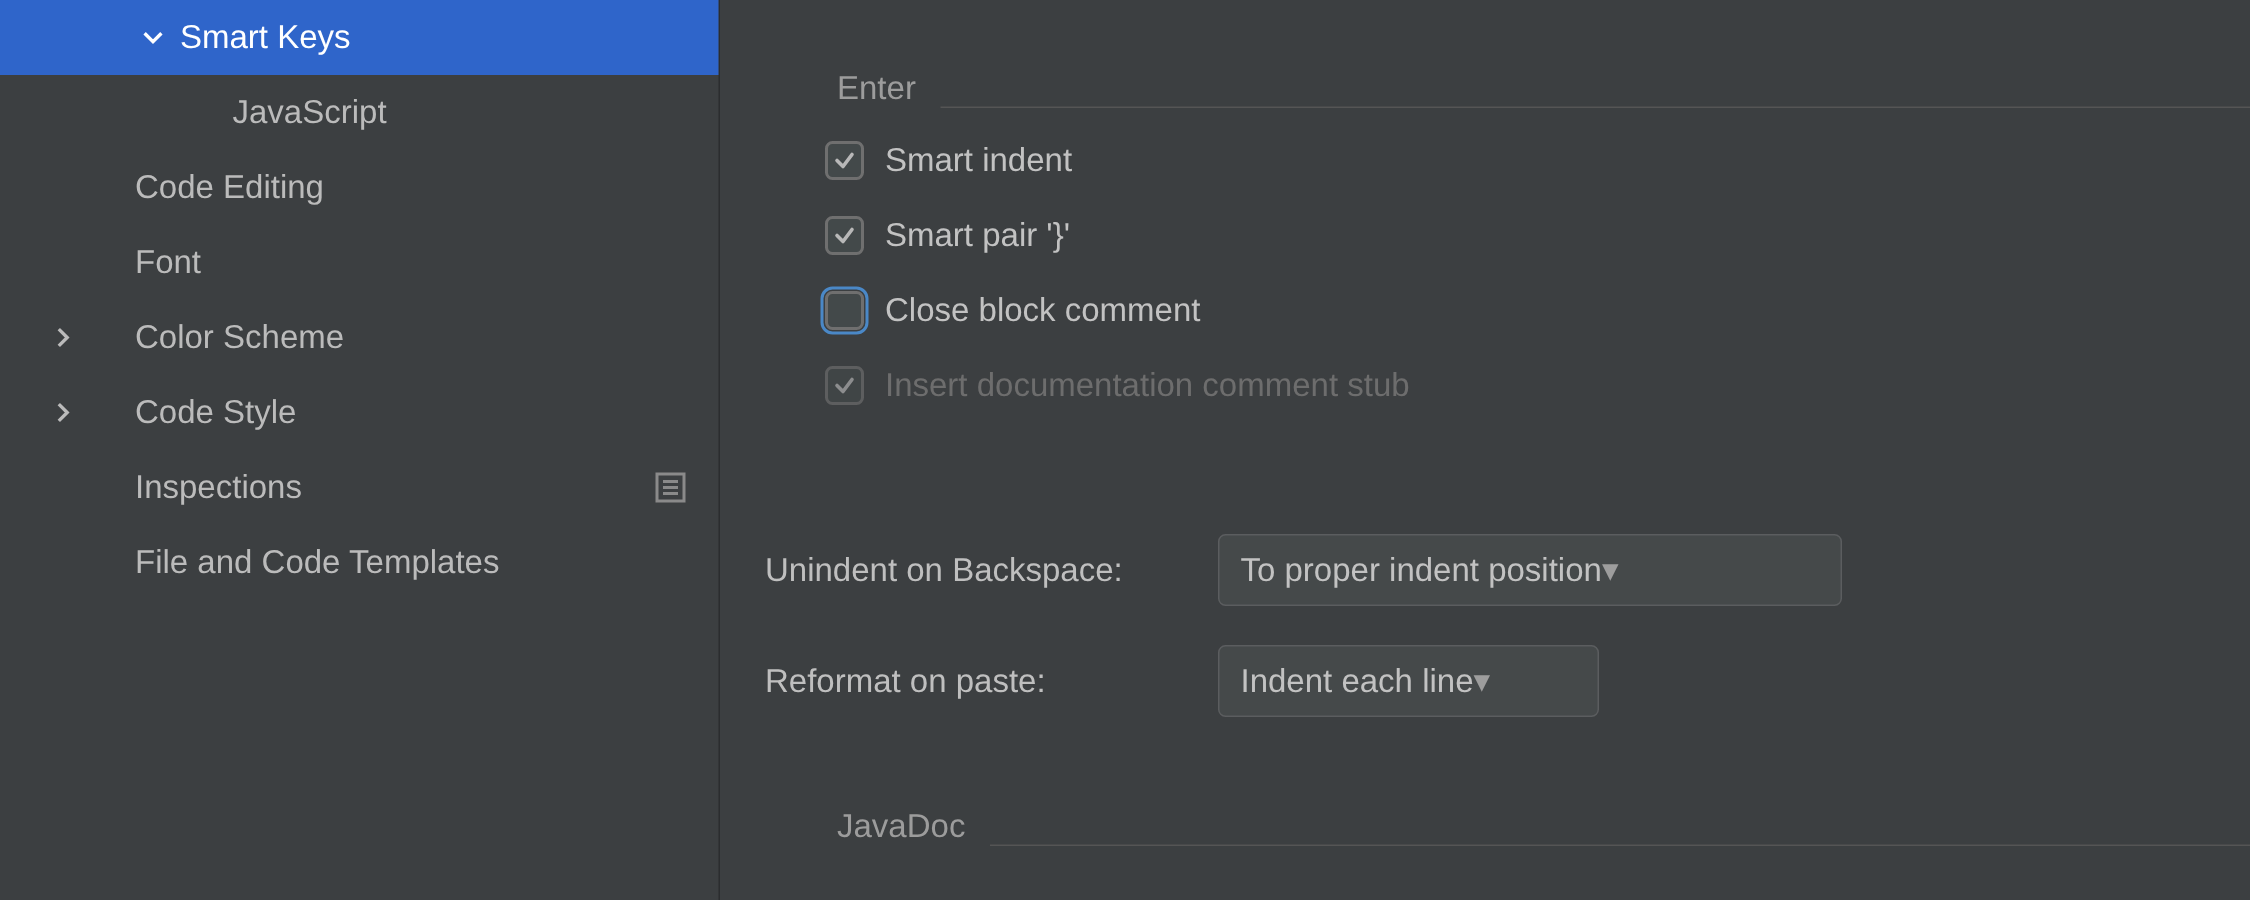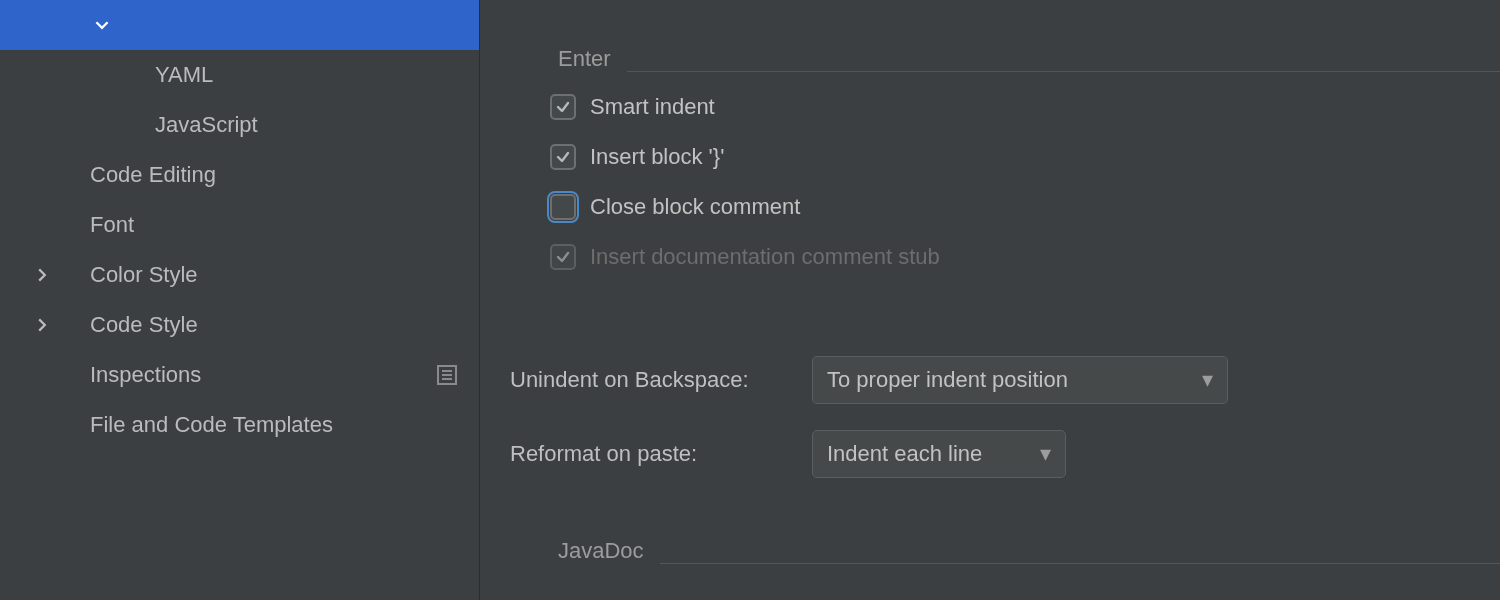--- a/index.html
+++ b/index.html
@@ -110,21 +110,20 @@
   .form-row {
     display:flex;
     align-items:center;
     margin: 22px 0 0 0;
     gap: 2px;
   }
   .form-label { width: 300px; color:#bfbfbf; }
   .select {
     display:flex;
     align-items:center;
-    justify-content:space-between;
     height:48px;
     border:1px solid #5b5d5f;
     border-radius:5px;
     background:#45494a;
     padding:0 14px;
     color:#c2c2c2;
     cursor:pointer;
   }
   .select .caret { color:#9d9d9d; }
   .spacer { height: 40px; }
@@ -134,24 +133,22 @@
 <body>
 
 <div class="sidebar">
 
 <div class="tree-row indent-2 selected">
       <span class="chev-spot" style="left:88px">
         <svg class="chev" viewBox="0 0 10 10">
           <path d="M1 3 L5 7 L9 3" fill="none" stroke="currentColor" stroke-width="1.6"></path>
         </svg>
       </span>
-    </div>
-    <div class="tree-row indent-3">
-      <div class="label-area">
-        <span class="tree-label">YAML</span>
+      <div class="label-area">
+        <span class="tree-label">Smart Keys</span>
       </div>
     </div>
     <div class="tree-row indent-3">
       <div class="label-area">
         <span class="tree-label">JavaScript</span>
       </div>
     </div>
     <div class="tree-row indent-1">
       <div class="label-area">
         <span class="tree-label">Code Editing</span>
@@ -162,21 +159,21 @@
         <span class="tree-label">Font</span>
       </div>
     </div>
     <div class="tree-row indent-1">
       <span class="chev-spot" style="left:28px">
         <svg class="chev" viewBox="0 0 10 10">
           <path d="M3 1 L7 5 L3 9" fill="none" stroke="currentColor" stroke-width="1.6"></path>
         </svg>
       </span>
       <div class="label-area">
-        <span class="tree-label">Color Style</span>
+        <span class="tree-label">Color Scheme</span>
       </div>
     </div>
     <div class="tree-row indent-1">
       <span class="chev-spot" style="left:28px">
         <svg class="chev" viewBox="0 0 10 10">
           <path d="M3 1 L7 5 L3 9" fill="none" stroke="currentColor" stroke-width="1.6"></path>
         </svg>
       </span>
       <div class="label-area">
         <span class="tree-label">Code Style</span>
@@ -210,21 +207,21 @@
           </svg>
         </span>
         <span>Smart indent</span>
       </div>
       <div class="checkbox-row">
         <span class="cb checked">
           <svg width="16" height="16" viewBox="0 0 16 16">
             <path d="M3 8 L7 12 L13 4" fill="none" stroke-width="2.4" stroke-linecap="round" stroke-linejoin="round"></path>
           </svg>
         </span>
-        <span>Insert block '}'</span>
+        <span>Smart pair '}'</span>
       </div>
       <div class="checkbox-row focused">
         <span class="cb"></span>
         <span>Close block comment</span>
       </div>
       <div class="checkbox-row disabled">
         <span class="cb checked disabled">
           <svg width="16" height="16" viewBox="0 0 16 16">
             <path d="M3 8 L7 12 L13 4" fill="none" stroke-width="2.4" stroke-linecap="round" stroke-linejoin="round"></path>
           </svg>

